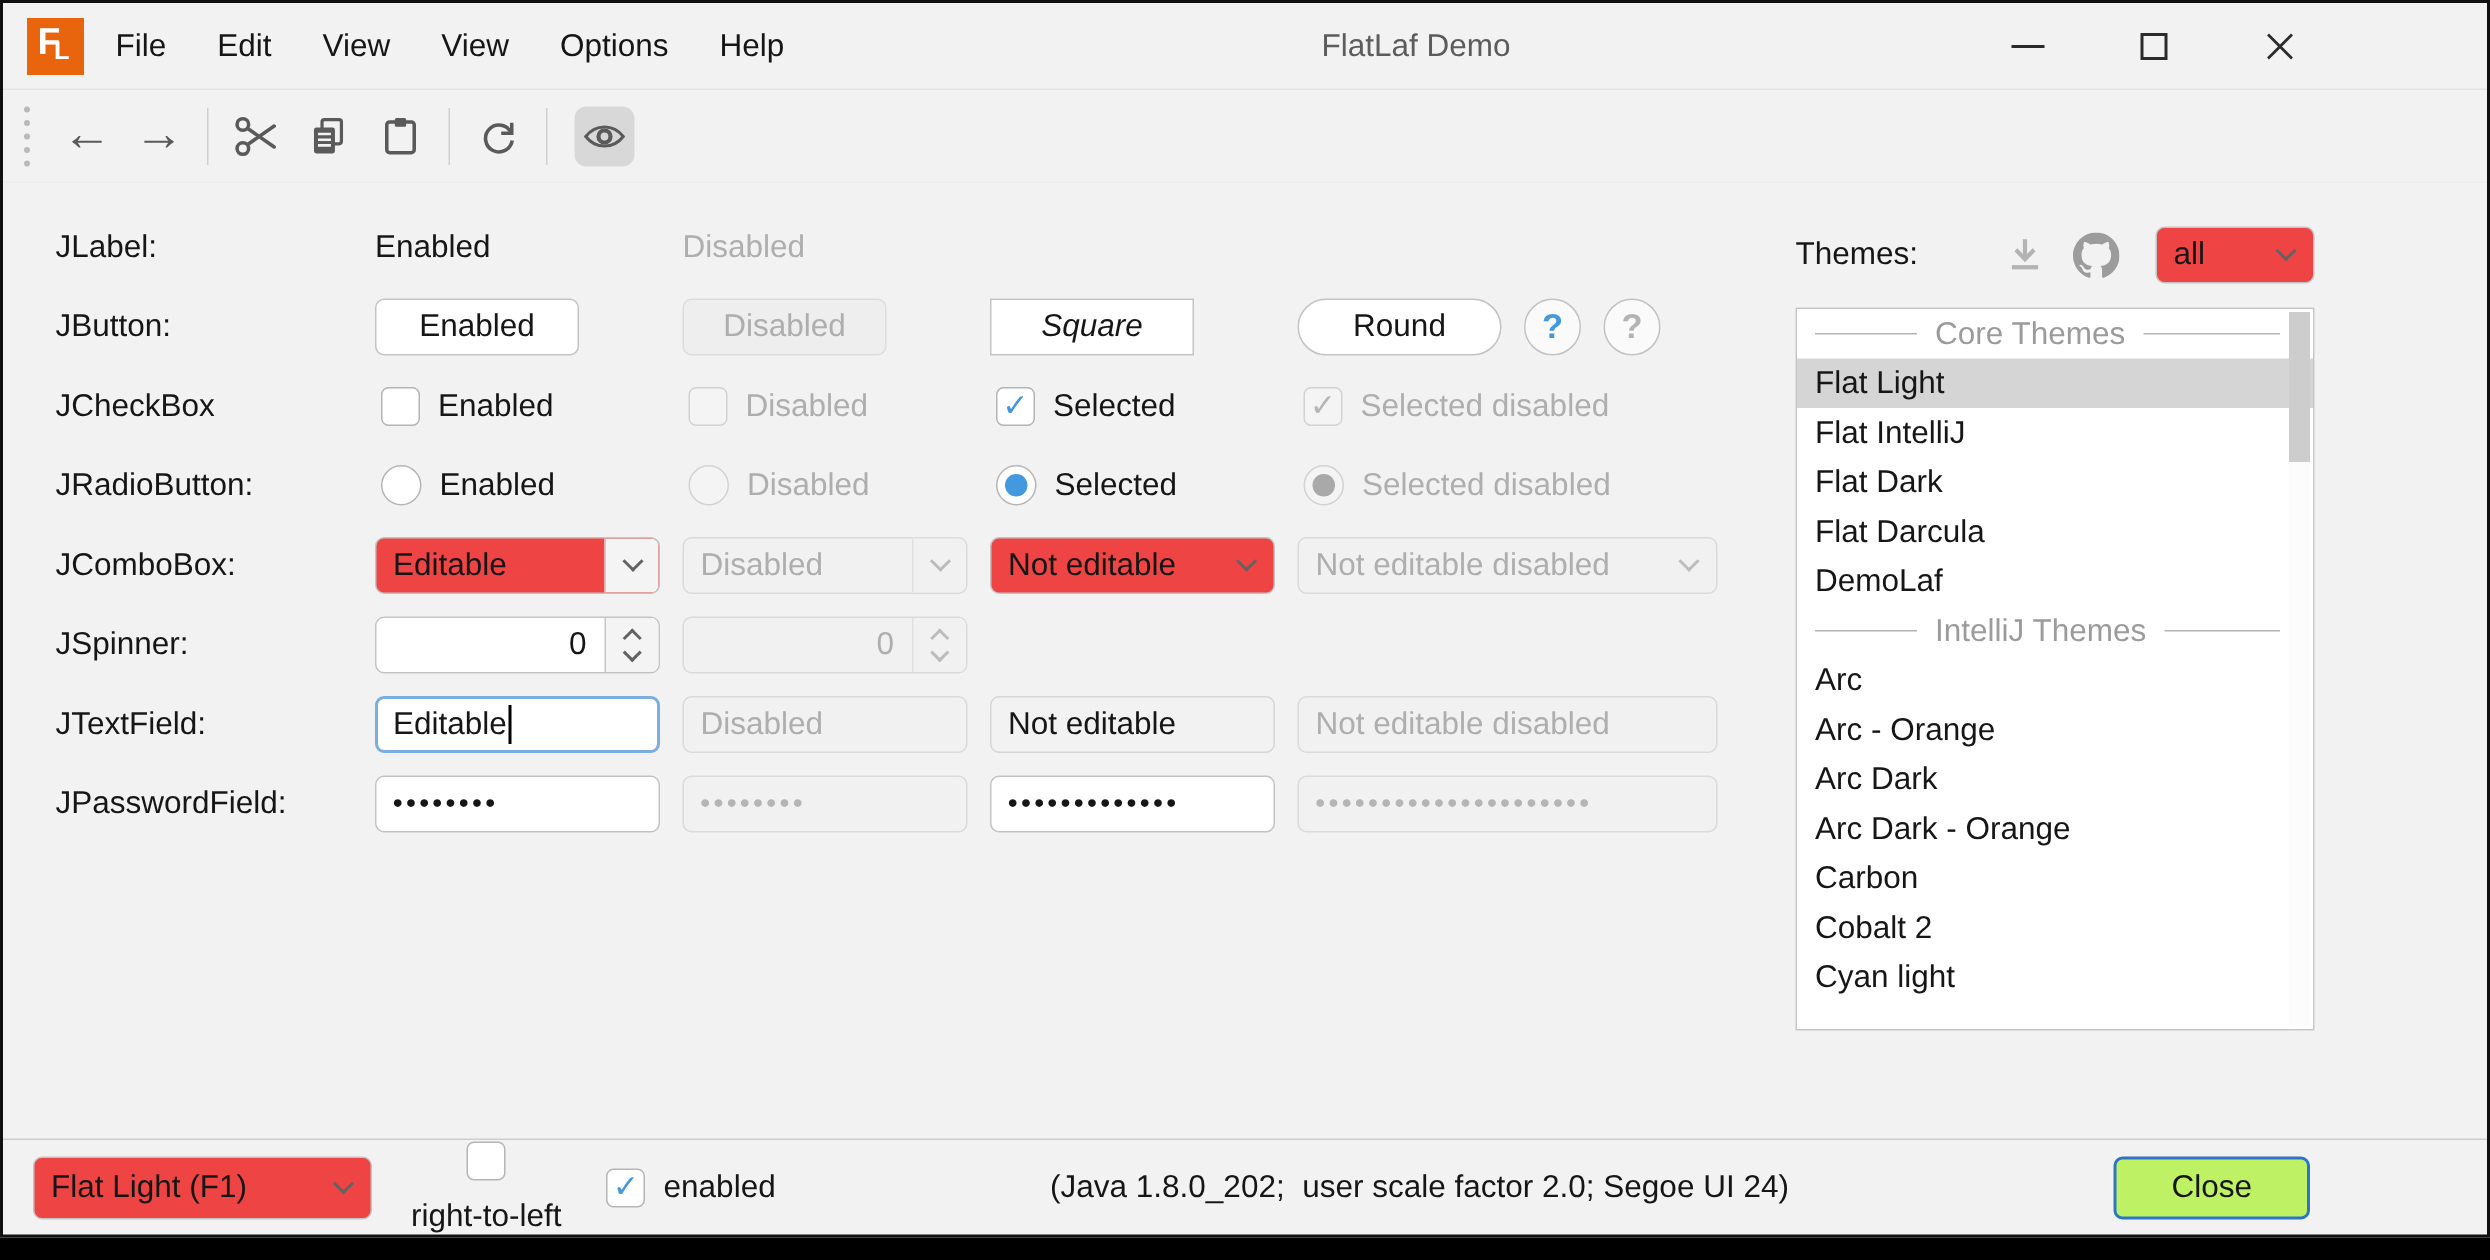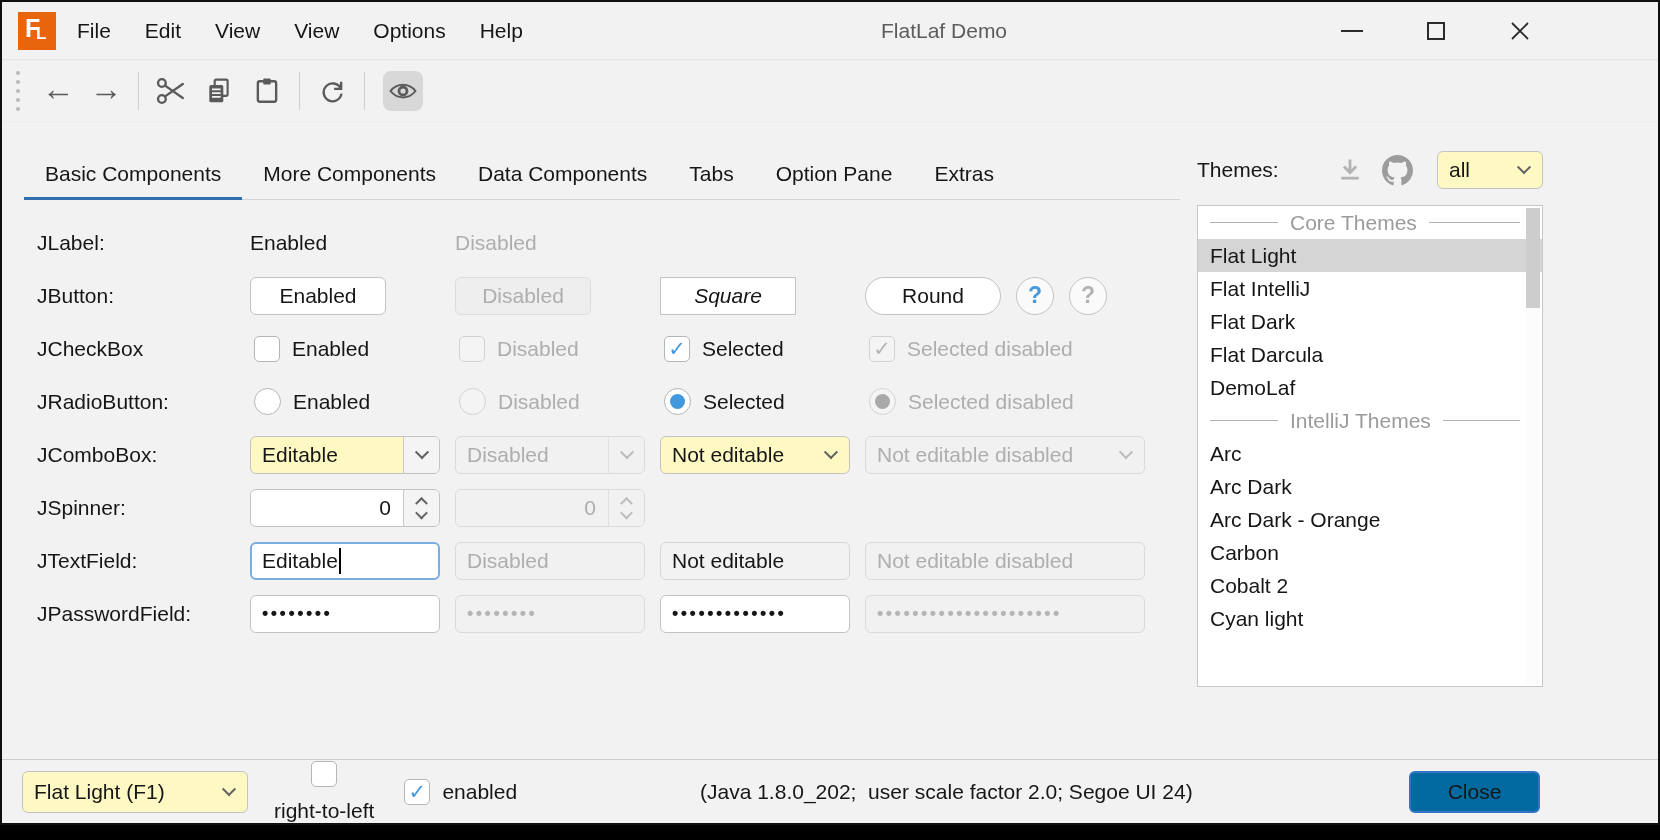--- a/index.html
+++ b/index.html
@@ -71,21 +71,21 @@
   .cb.disabled.checked .box::after { color:#b5b5b5; }
 
   .rb { display:flex; align-items:center; gap:12px; font-size:21px; padding-left:4px; }
   .rb .circ { width:27px; height:27px; border:1px solid #b5b5b5; border-radius:50%; background:#fff;
               display:flex; align-items:center; justify-content:center; flex:none; }
   .rb.selected .circ::after { content:""; width:15px; height:15px; border-radius:50%; background:#4498dd; }
   .rb.disabled { color:#aeaeae; }
   .rb.disabled .circ { border-color:#d2d2d2; background:#f4f4f4; }
   .rb.disabled.selected .circ::after { background:#a9a9a9; }
 
-  .combo { width:190px; height:38px; border:1px solid #c3c3c3; border-radius:6px; background:#fef9c3;
+  .combo { width:190px; height:38px; border:1px solid #c3c3c3; border-radius:6px; background:#ef4444;
            display:flex; align-items:center; overflow:hidden; }
   .combo .val { flex:1; padding-left:11px; font-size:21px; white-space:nowrap; }
   .combo .arr { width:36px; height:100%; display:flex; align-items:center; justify-content:center; flex:none; }
   .combo.editable .arr { border-left:1px solid #c9c9c9; background:#f4f4f4; }
   .combo.disabled { background:#f1f1f1; border-color:#dadada; color:#aeaeae; }
   .combo.disabled.editable .arr { background:#f1f1f1; border-left-color:#e0e0e0; }
   .combo.wide { width:280px; }
   .chev { width:10px; height:10px; border-right:2.4px solid #636363; border-bottom:2.4px solid #636363;
           transform:rotate(45deg) translate(-2px,-2px); }
   .combo.disabled .chev, .dis-chev { border-color:#bcbcbc !important; }
@@ -133,21 +133,21 @@
   .sb { position:absolute; top:2px; right:2px; bottom:2px; width:14px; background:#fcfcfc; }
   .sb-thumb { position:absolute; top:0; right:0; width:14px; height:100px; background:#cdcdcd; }
 
   
   .bottombar { position:absolute; left:0; right:0; bottom:0; height:64px;
                border-top:1px solid #cdcdcd; display:flex; align-items:center; padding-left:20px; }
   .laf-combo { width:226px; height:42px; }
   .bb-cb { margin-left:22px;flex-direction:column; }
   .bb-cb2 { margin-left:26px; }
   .status { position:absolute; left:698px; font-size:21px; white-space:pre; }
-  .closebtn { position:absolute; right:118px; width:131px; height:42px; background:#0369a1;
+  .closebtn { position:absolute; right:118px; width:131px; height:42px; background:#bef264;
               border:2px solid #2e75c8; border-radius:6px; font-size:21px; display:flex;
               align-items:center; justify-content:center; }
 </style>
 </head>
 <body>
 
 <div class="window">
 
   <header class="titlebar">
     <div class="logo">
@@ -223,28 +223,20 @@
     <div class="tsep"></div>
     <div class="tbtn active">
       <svg width="28" height="22" viewBox="0 0 28 22">
         <path d="M1.5 11 C8 2.5 20 2.5 26.5 11 C20 19.5 8 19.5 1.5 11 Z" fill="none" stroke="#5a5a5a" stroke-width="2"></path>
         <circle cx="14" cy="11" r="4" fill="none" stroke="#5a5a5a" stroke-width="2.8"></circle>
       </svg>
     </div>
   </div>
 
   <div class="main">
-    <div class="tabs">
-      <div class="tab selected">Basic Components</div>
-      <div class="tab">More Components</div>
-      <div class="tab">Data Components</div>
-      <div class="tab">Tabs</div>
-      <div class="tab">Option Pane</div>
-      <div class="tab">Extras</div>
-    </div>
 
     <div class="rows">
 
       <div class="rowlabel">JLabel:</div>
       <div class="cell">
           <span class="txt">Enabled</span>
         </div>
       <div class="cell">
           <span class="txt dis">Disabled</span>
         </div>
@@ -463,20 +455,21 @@
         <div class="theme-item t-item"><span class="t-lbl">DemoLaf</span></div>
 
         <div class="theme-item t-sep">
           <span class="line l"></span>
           <span class="t-lbl">IntelliJ Themes</span>
           <span class="line r"></span>
         </div>
 
         <div class="theme-item t-item"><span class="t-lbl">Arc</span></div>
 
+        <div class="theme-item t-item"><span class="t-lbl">Arc - Orange</span></div>
 
         <div class="theme-item t-item"><span class="t-lbl">Arc Dark</span></div>
 
         <div class="theme-item t-item"><span class="t-lbl">Arc Dark - Orange</span></div>
 
         <div class="theme-item t-item"><span class="t-lbl">Carbon</span></div>
 
         <div class="theme-item t-item"><span class="t-lbl">Cobalt 2</span></div>
 
         <div class="theme-item t-item"><span class="t-lbl">Cyan light</span></div>

